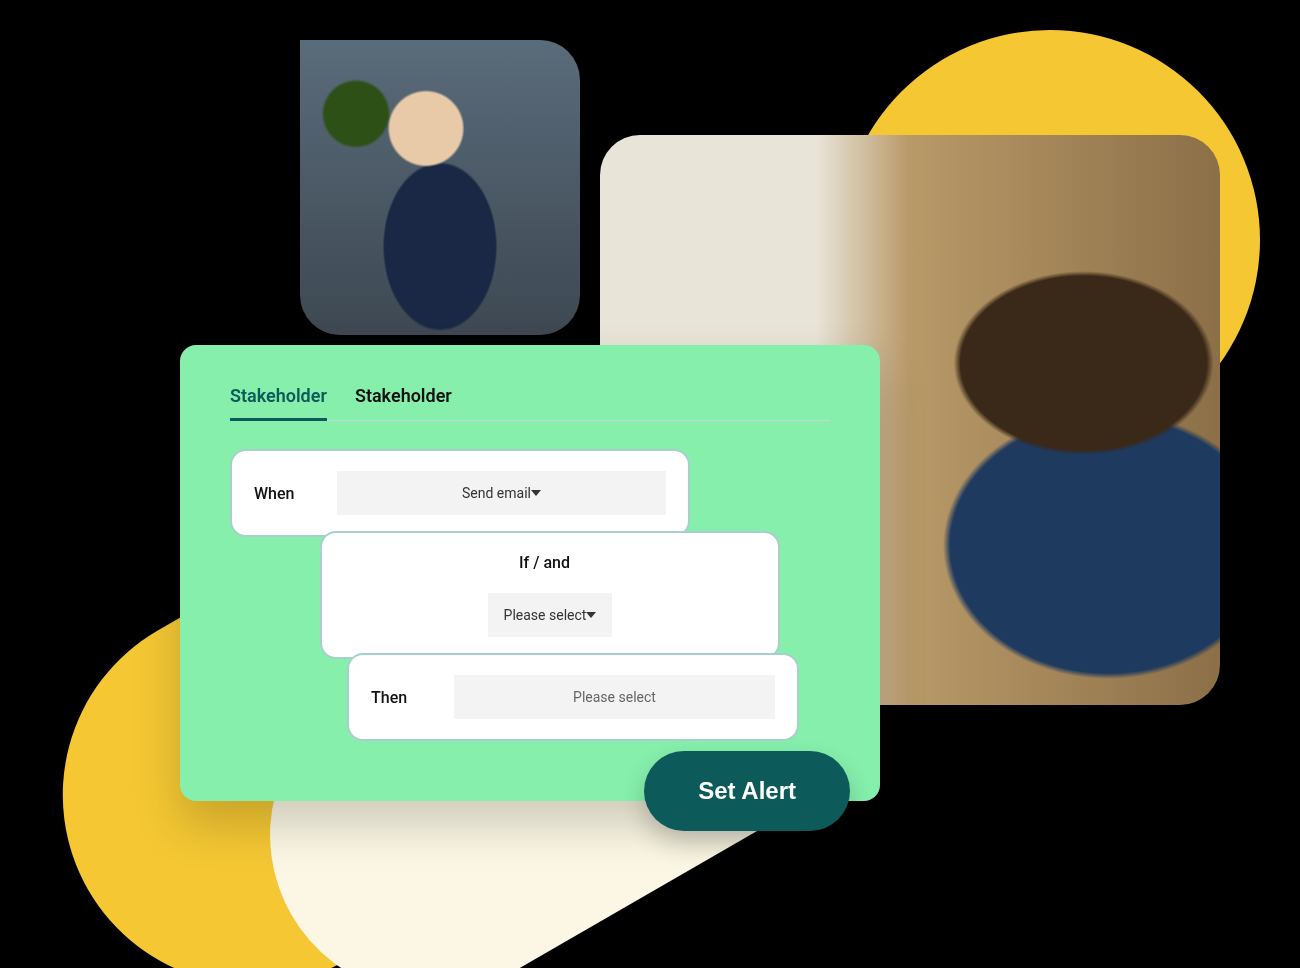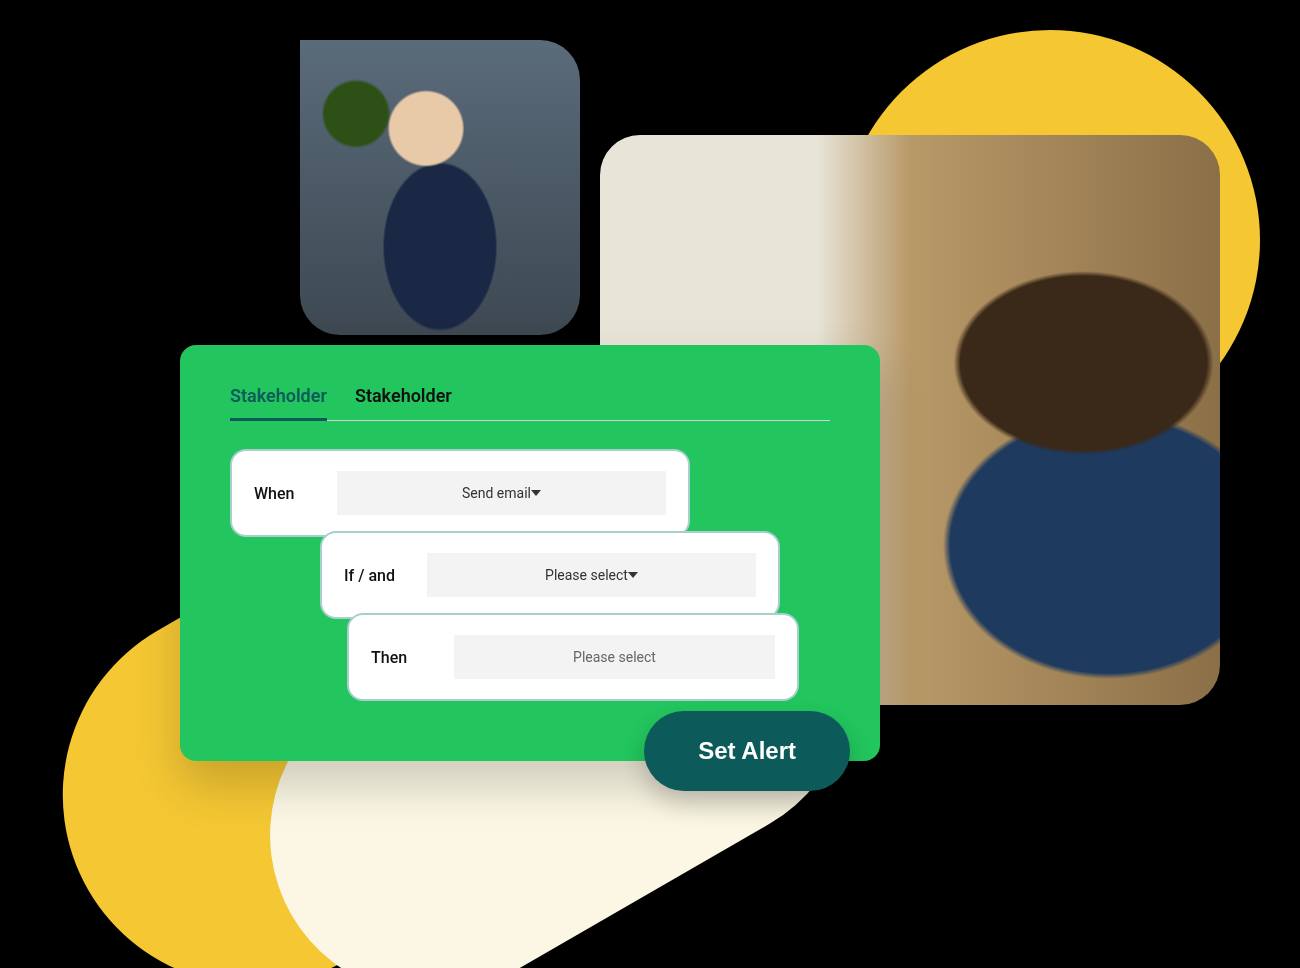--- a/index.html
+++ b/index.html
@@ -81,21 +81,21 @@
       radial-gradient(ellipse at 82% 72%, #1e3a5f 0%, #1e3a5f 22%, transparent 23%),
       linear-gradient(90deg, #e8e4d8 0%, #e8e4d8 35%, #b89968 50%, #8b6f47 100%);
   }
 
   
   .card {
     position: absolute;
     left: 180px;
     top: 345px;
     width: 700px;
-    background: #22c55e;
+    background: #86efac;
     border-radius: 16px;
     padding: 40px 50px 60px 50px;
     box-shadow: 0 24px 48px rgba(0,0,0,0.18);
   }
 
   .tabs {
     display: flex;
     gap: 28px;
     border-bottom: 1px solid #c9d6d4;
     margin-bottom: 28px;
@@ -117,21 +117,21 @@
     display: flex;
     align-items: center;
     gap: 21px;
     border: 2px solid #a7cfcb;
     border-radius: 16px;
     padding: 20px 22px;
     background: #fff;
     margin-bottom: -4px;
   }
   .rule-row.r1 { margin-left: 0; width: 460px; }
-  .rule-row.r2 { margin-left: 90px; width: 460px; position: relative; top: -2px; }
+  .rule-row.r2 { margin-left: 90px; width: 460px; position: relative; top: -2px; flex-direction: column; }
   .rule-row.r3 { margin-left: 117px; width: 452px; position: relative; top: -4px; }
 
   .rule-label {
     font-size: 16px;
     font-weight: 500;
     color: #111;
     min-width: 62px;
   }
 
   .select {

